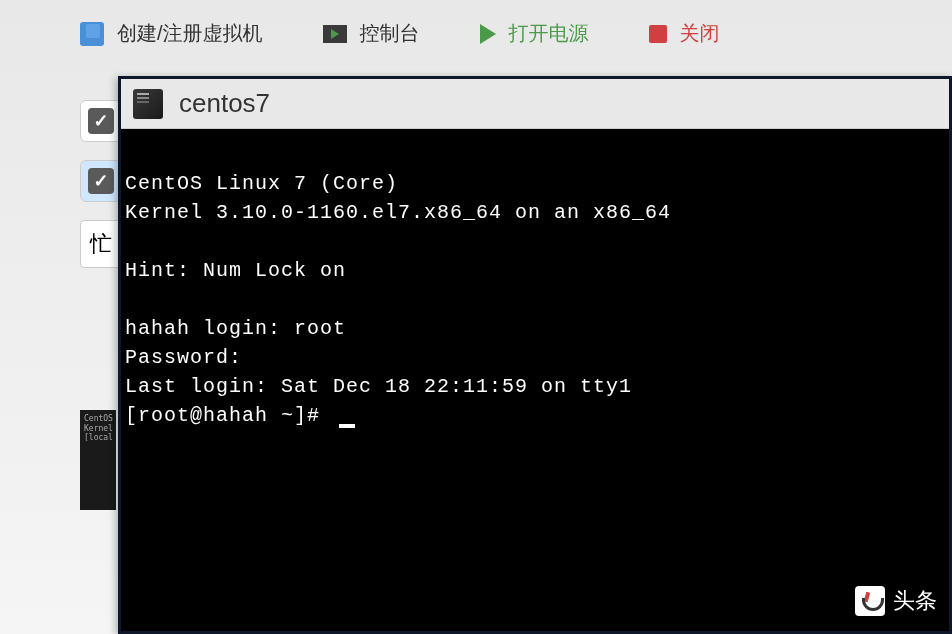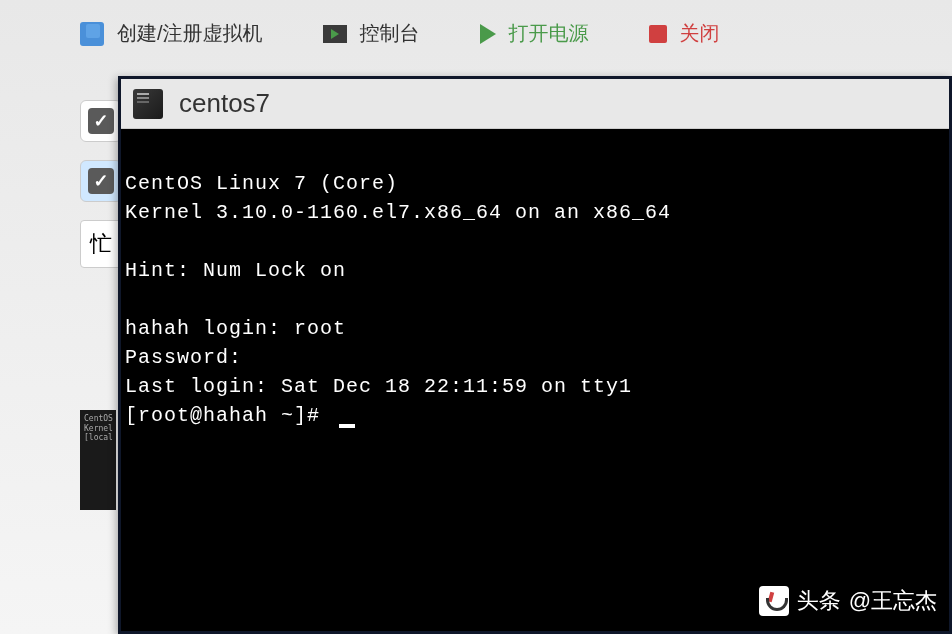--- a/index.html
+++ b/index.html
@@ -299,14 +299,13 @@
 
 <span>hahah login: root</span>
 <span>Password:</span>
 <span>Last login: Sat Dec 18 22:11:59 on tty1</span>
 <span>[root@hahah ~]# </span><span class="cursor"></span></div>
 </div>
 
 <div class="watermark">
   <div class="watermark-logo"></div>
   <span>头条</span>
-  <span>@王忘杰</span>
 </div>
 
 </body></html>

